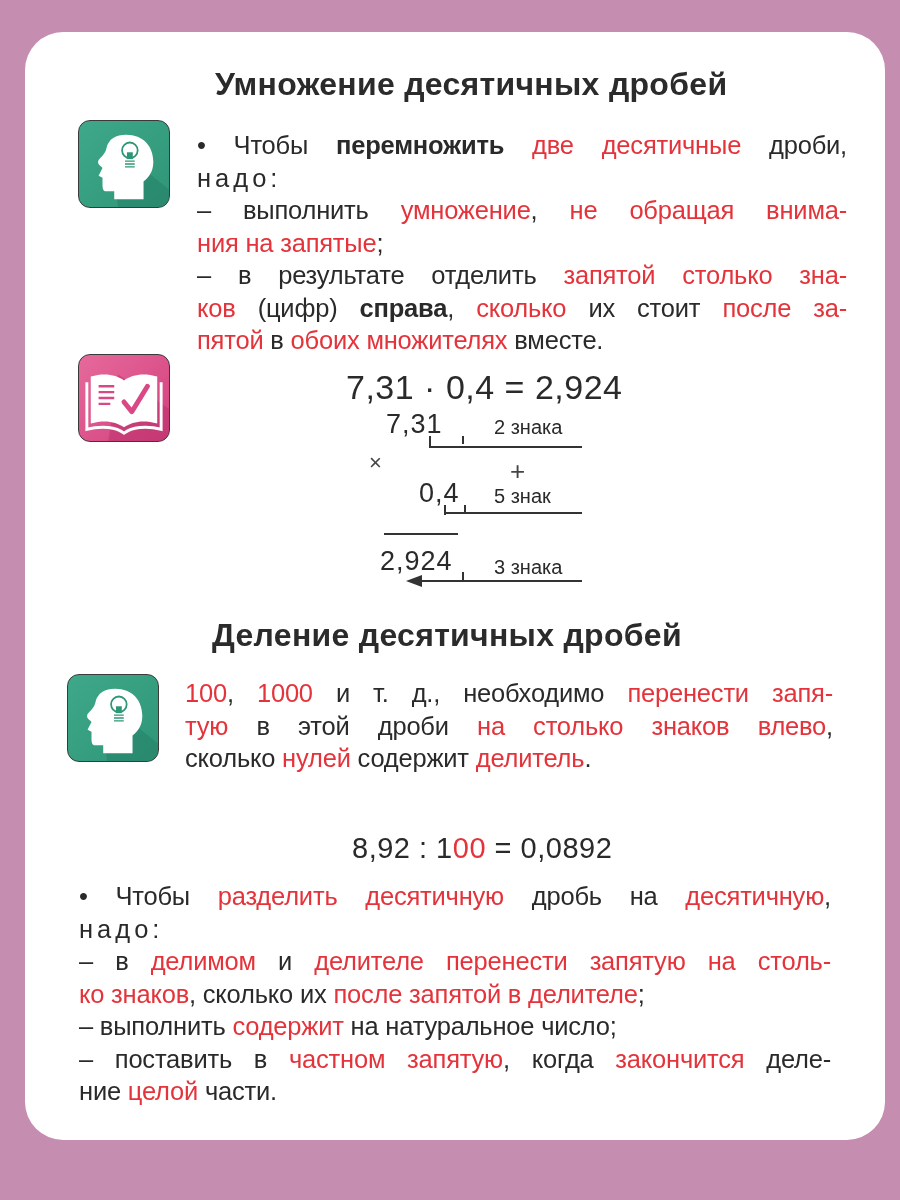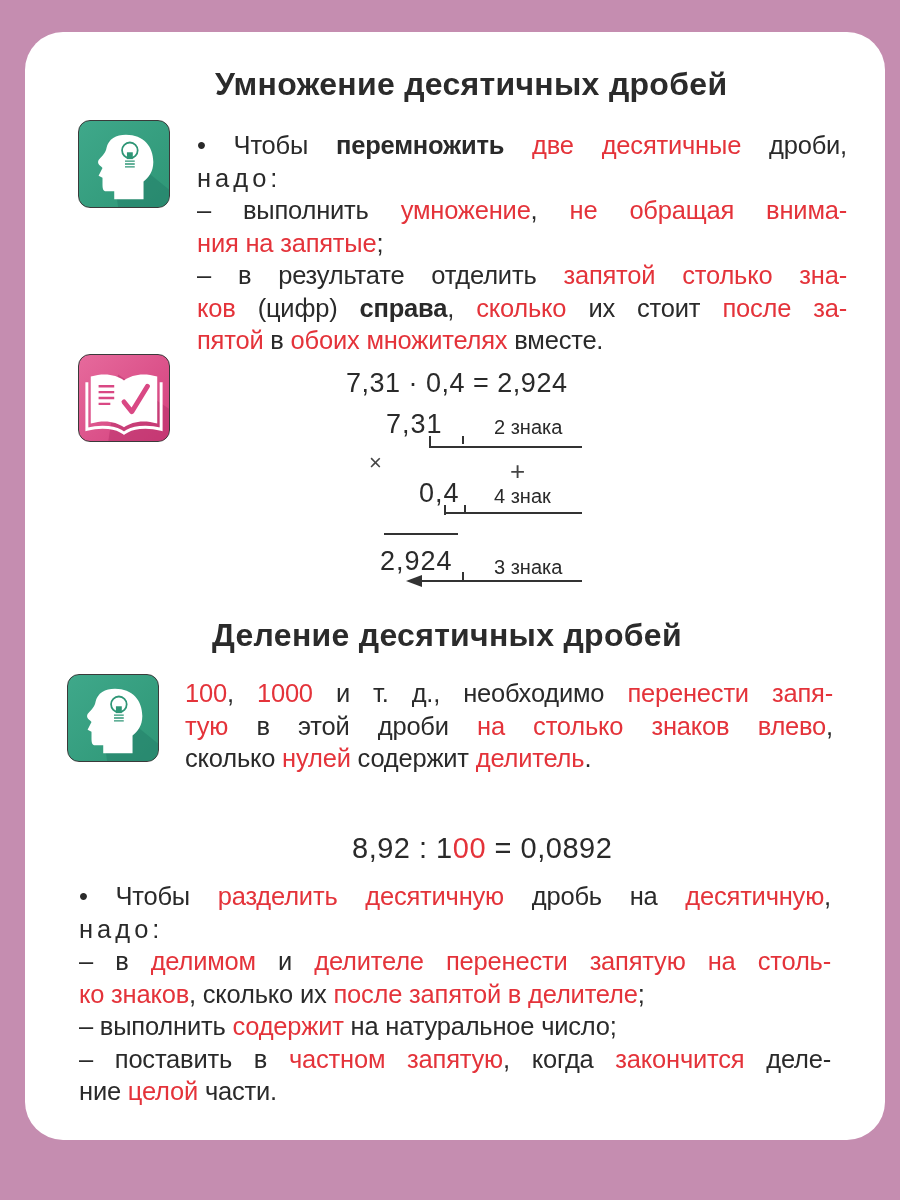--- a/index.html
+++ b/index.html
@@ -29,21 +29,21 @@
     position: absolute; font-size: 25.5px; line-height: 32.5px; color: #2a2a2a;
     letter-spacing: -0.2px;
   }
   .line { display: block; white-space: nowrap; }
   .line.just { text-align: justify; text-align-last: justify; }
   .r { color: #e4333a; }
   .b { font-weight: bold; color: #2a2a2a; }
   .rb { color: #e4333a; font-weight: normal; }
   .spaced { letter-spacing: 4px; }
   .formula {
-    position: absolute; font-size: 27px; color: #2a2a2a; white-space: nowrap;
+    position: absolute; font-size: 34px; color: #2a2a2a; white-space: nowrap;
     letter-spacing: 0.5px;
   }
   .calc { position: absolute; }
   .calc .num { position: absolute; font-size: 27px; color: #2a2a2a; white-space: nowrap; letter-spacing: 1px; }
   .calc .lbl { position: absolute; font-size: 20px; color: #2a2a2a; white-space: nowrap; }
   .calc .op { position: absolute; font-size: 22px; color: #444; }
   .hline { position: absolute; height: 2px; background: #333; }
   .vtick { position: absolute; width: 2px; background: #333; }
 </style>
 </head>
@@ -94,21 +94,21 @@
   <div class="num" style="left:386px; top:409px;">7,31</div>
   <div class="lbl" style="left:494px; top:416px;">2 знака</div>
   <div class="vtick" style="left:429px; top:436px; height:12px;"></div>
   <div class="vtick" style="left:462px; top:436px; height:8px;"></div>
   <div class="hline" style="left:429px; top:446px; width:153px;"></div>
 
   <div class="op" style="left:369px; top:450px;">×</div>
   <div class="op" style="left:510px; top:456px; font-size:26px;">+</div>
 
   <div class="num" style="left:419px; top:478px;">0,4</div>
-  <div class="lbl" style="left:494px; top:485px;">4 знак</div>
+  <div class="lbl" style="left:494px; top:485px;">5 знак</div>
   <div class="vtick" style="left:444px; top:505px; height:10px;"></div>
   <div class="vtick" style="left:464px; top:505px; height:7px;"></div>
   <div class="hline" style="left:444px; top:512px; width:138px;"></div>
 
   <div class="hline" style="left:384px; top:533px; width:74px;"></div>
 
   <div class="num" style="left:380px; top:546px;">2,924</div>
   <div class="lbl" style="left:494px; top:556px;">3 знака</div>
   <div class="vtick" style="left:462px; top:572px; height:9px;"></div>
   <div class="hline" style="left:416px; top:580px; width:166px;"></div>

